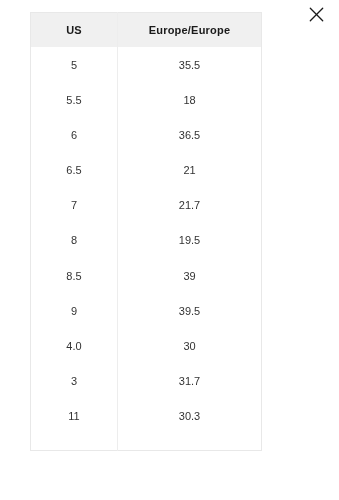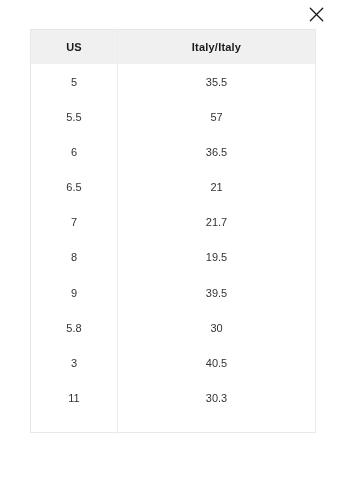--- a/index.html
+++ b/index.html
@@ -38,22 +38,22 @@
     padding: 0;
   }
   .close-btn svg {
     display: block;
   }
 
   
   .table-wrap {
     position: absolute;
     left: 30px;
-    top: 29px;
-    width: 286px;
+    top: 12px;
+    width: 232px;
   }
   table.size-table {
     width: 100%;
     border-collapse: collapse;
     border: 1px solid #e8e8e8;
     table-layout: fixed;
   }
   table.size-table thead th {
     background: #f0f0f0;
     color: #1a1a1a;
@@ -98,59 +98,63 @@
         <line x1="13.7" y1="1.3" x2="1.3" y2="13.7" stroke="#1a1a1a" stroke-width="1.3" stroke-linecap="round"></line>
       </svg>
     </span>
   </button>
 
   <div class="table-wrap">
     <table class="size-table">
       <thead>
         <tr>
           <th class="col-us">US</th>
-          <th class="col-eu">Italy/Italy</th>
+          <th class="col-eu">Europe/Europe</th>
         </tr>
       </thead>
       <tbody id="table-body">
           <tr>
             <td class="cell-us">5</td>
             <td class="cell-eu">35.5</td>
           </tr>
           <tr>
             <td class="cell-us">5.5</td>
-            <td class="cell-eu">57</td>
+            <td class="cell-eu">18</td>
           </tr>
           <tr>
             <td class="cell-us">6</td>
             <td class="cell-eu">36.5</td>
           </tr>
           <tr>
             <td class="cell-us">6.5</td>
             <td class="cell-eu">21</td>
           </tr>
           <tr>
             <td class="cell-us">7</td>
             <td class="cell-eu">21.7</td>
           </tr>
           <tr>
             <td class="cell-us">8</td>
             <td class="cell-eu">19.5</td>
           </tr>
           <tr>
+            <td class="cell-us">8.5</td>
+            <td class="cell-eu">39</td>
+          </tr>
+          <tr>
             <td class="cell-us">9</td>
             <td class="cell-eu">39.5</td>
           </tr>
           <tr>
-            <td class="cell-us">5.8</td>
+            <td class="cell-us">4.0</td>
             <td class="cell-eu">30</td>
           </tr>
           <tr>
             <td class="cell-us">3</td>
-            <td class="cell-eu">40.5</td>
+            <td class="cell-eu">31.7</td>
           </tr>
           <tr>
             <td class="cell-us">11</td>
             <td class="cell-eu">30.3</td>
           </tr>
         </tbody>
     </table>
   </div>
 
 </div>

